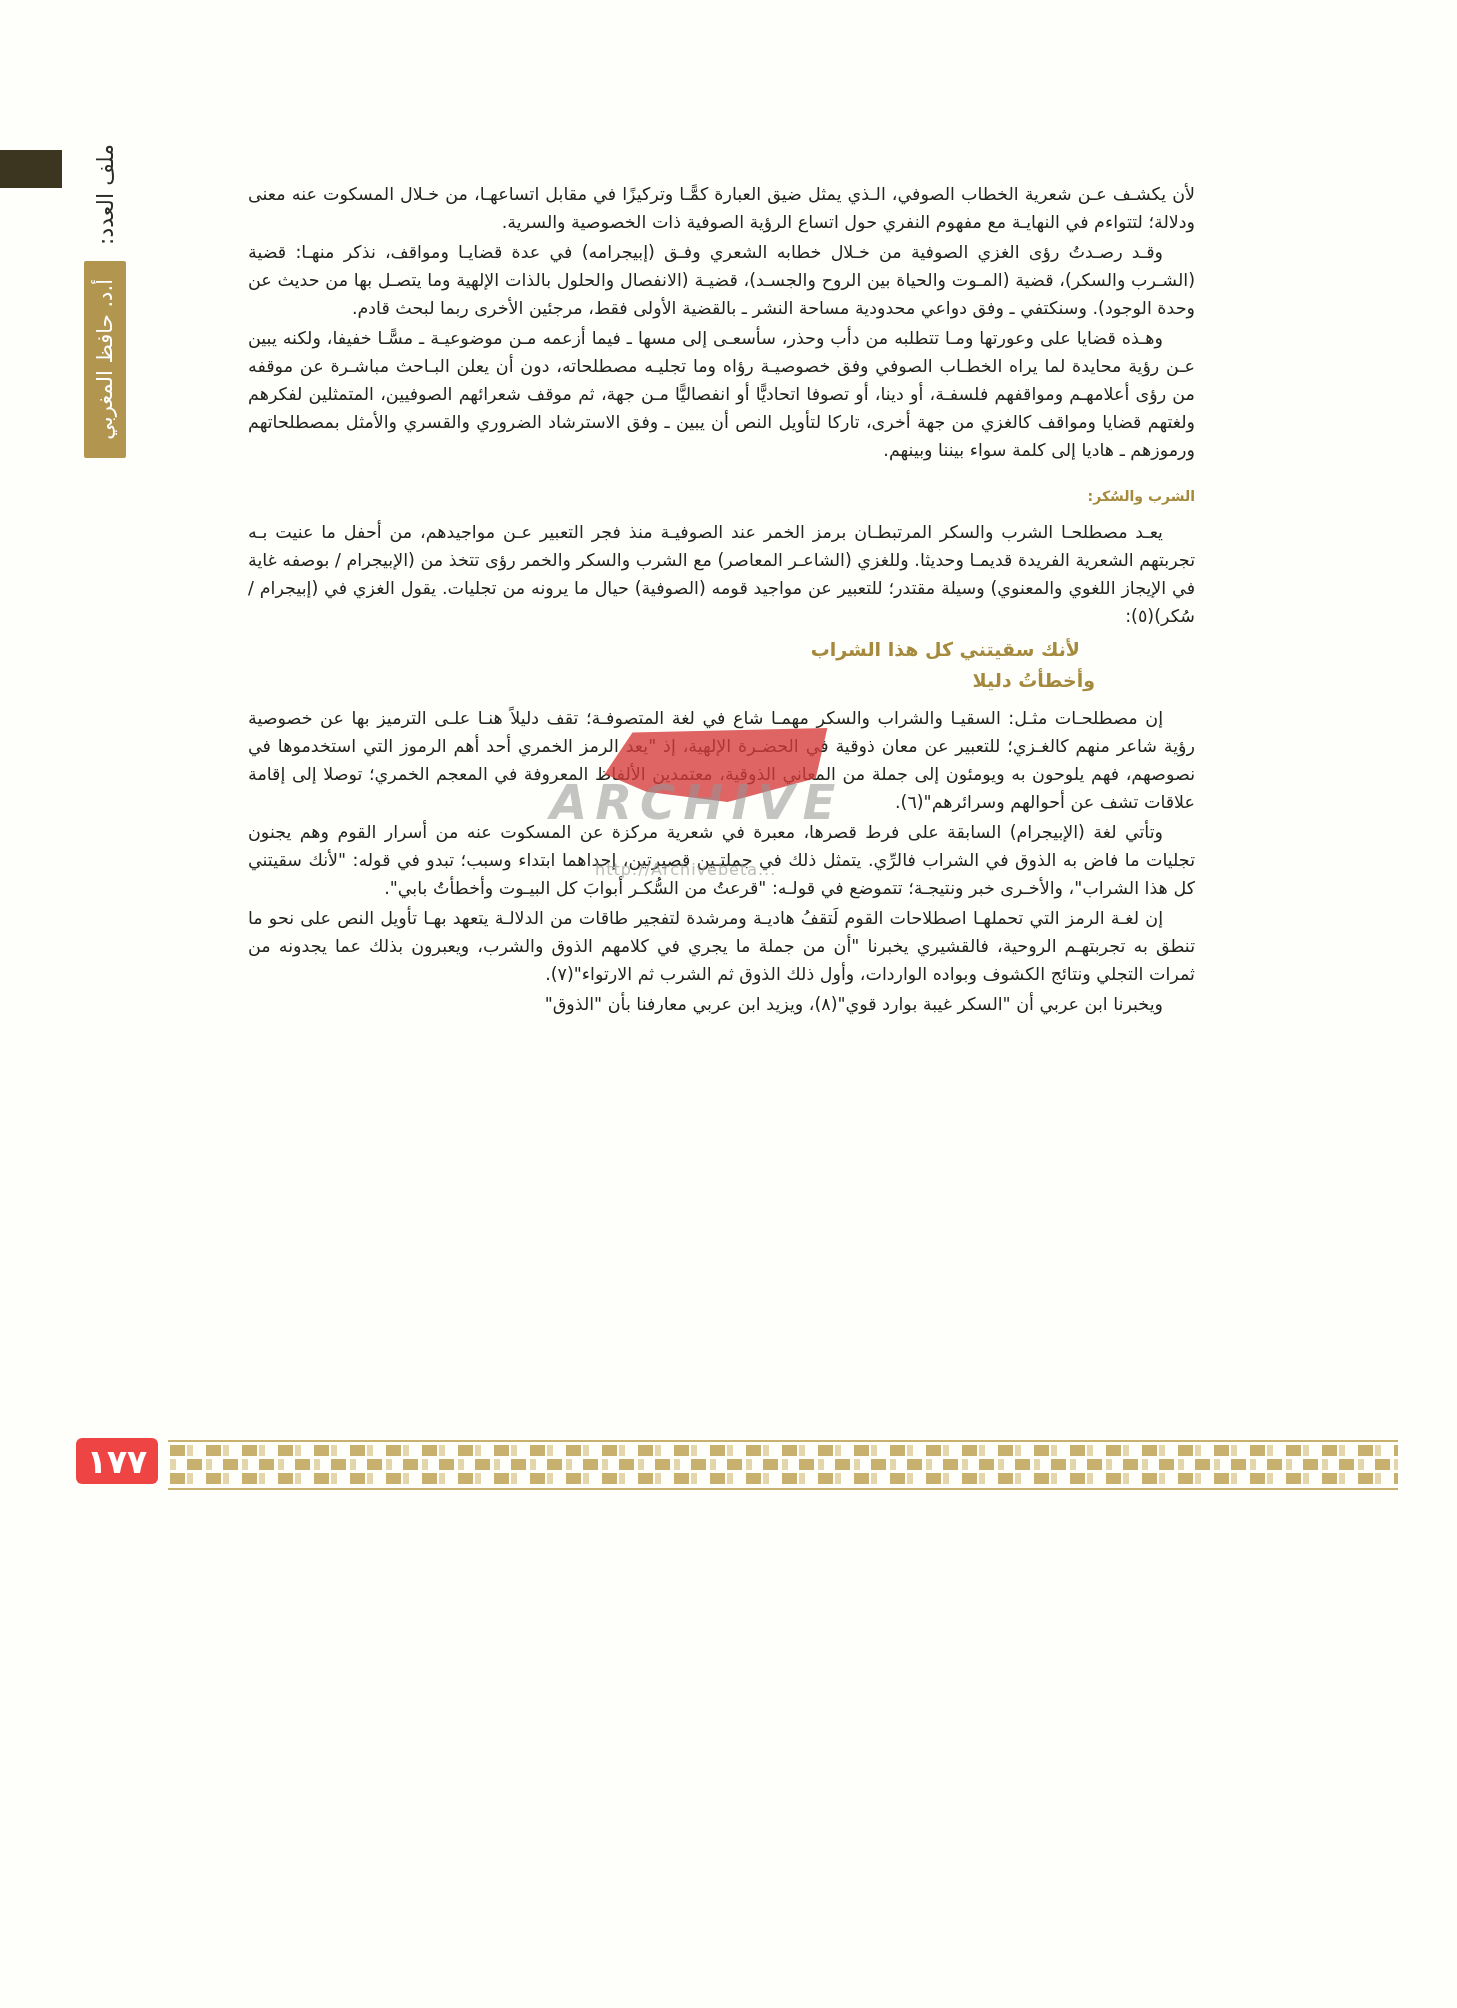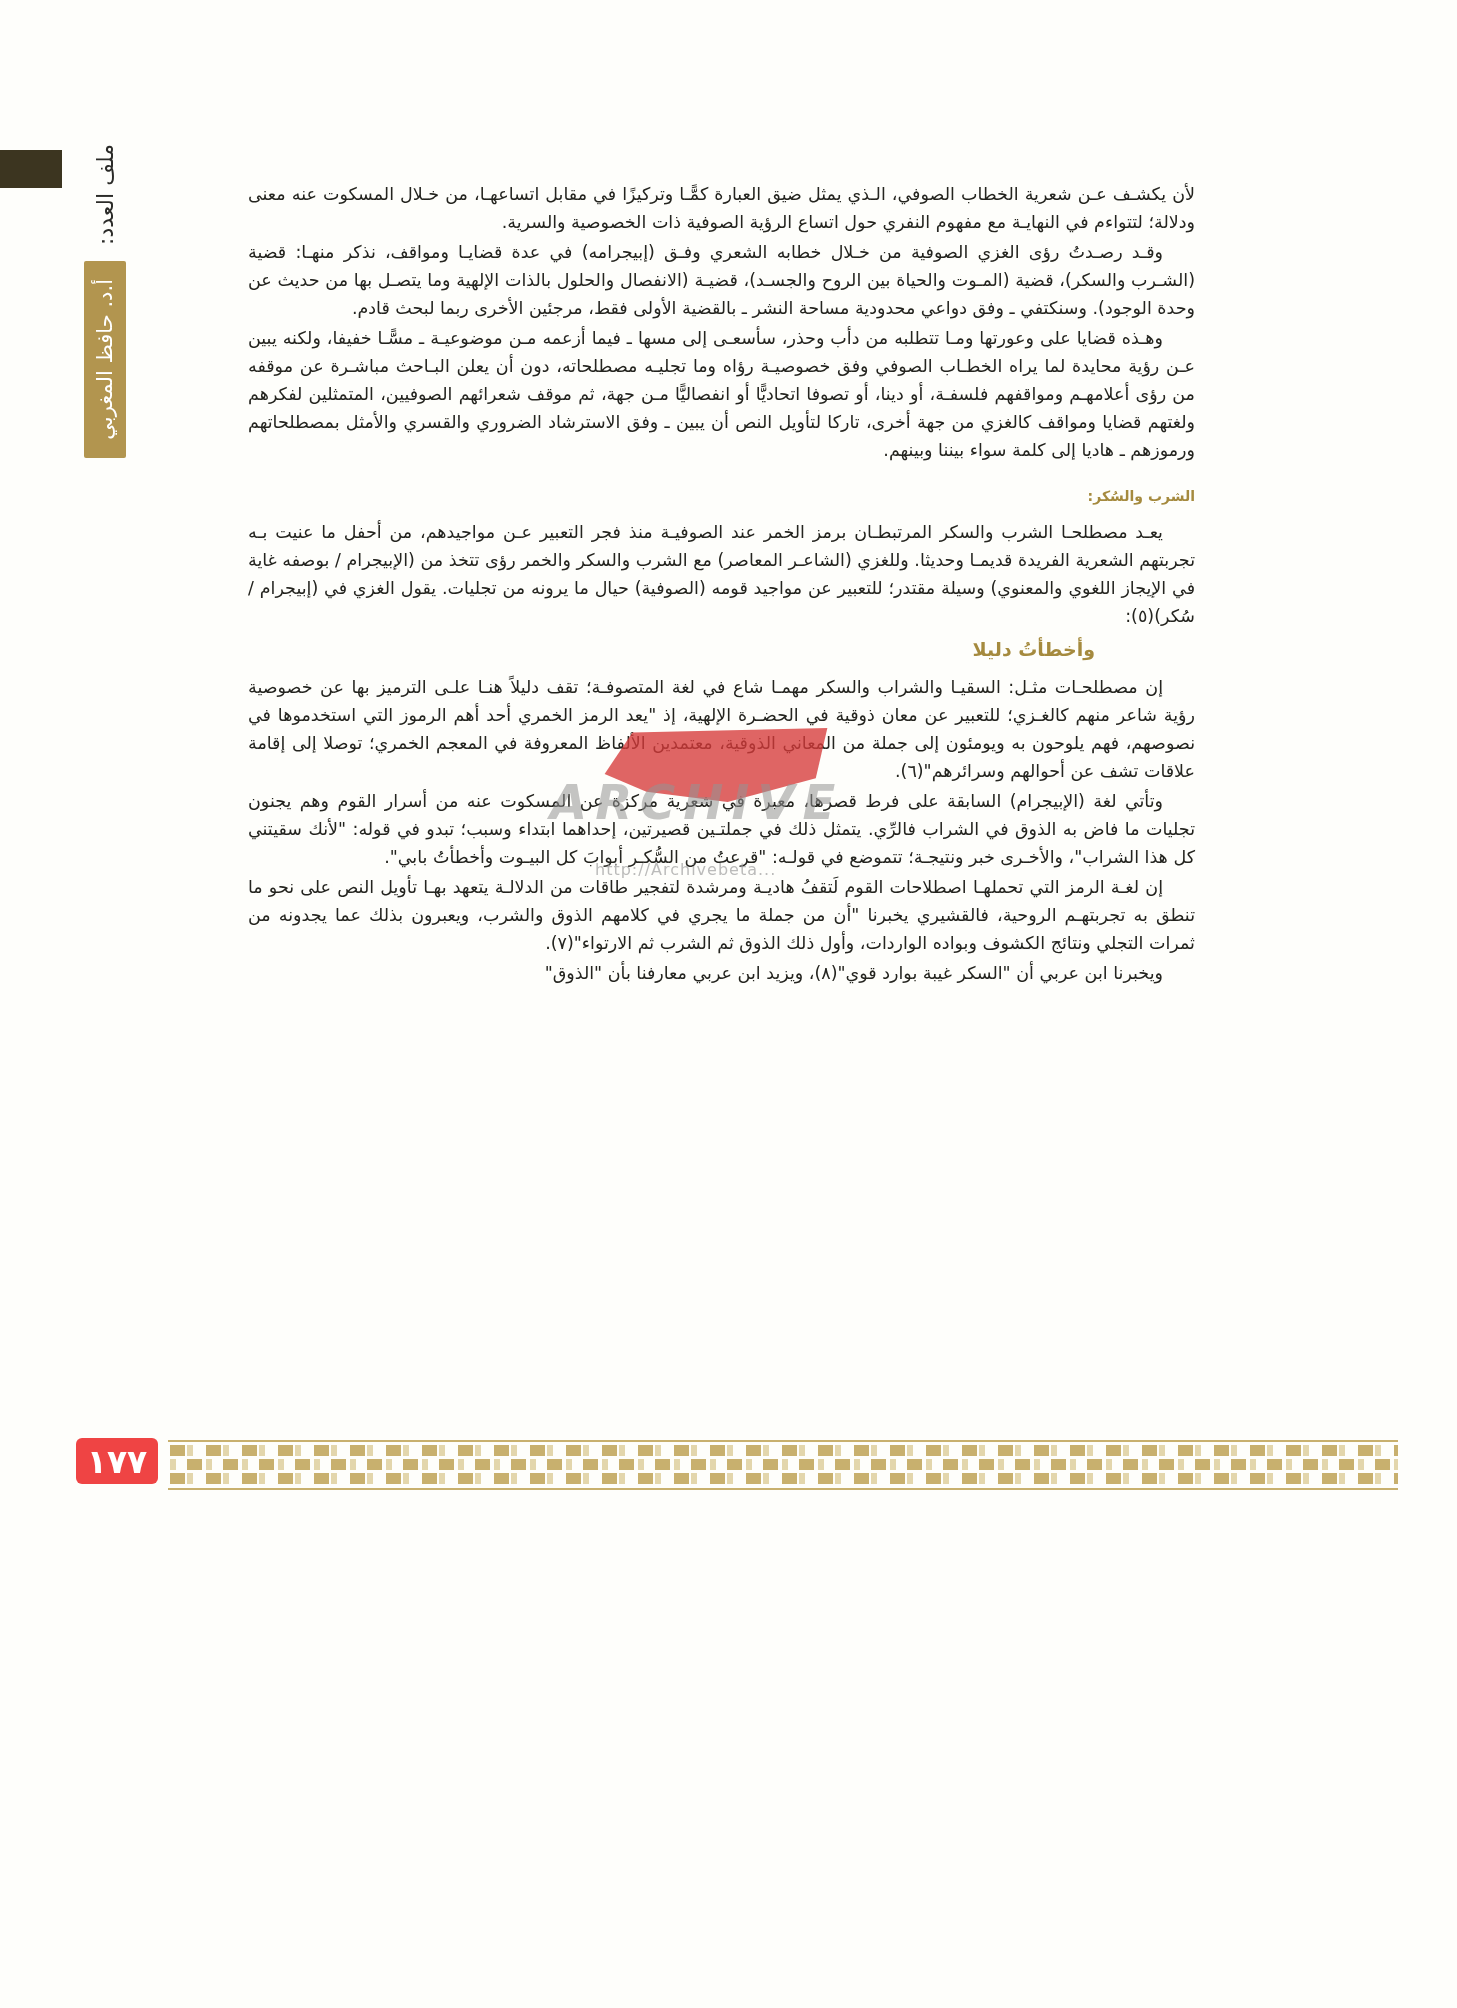--- a/index.html
+++ b/index.html
@@ -132,20 +132,21 @@
   <main class="content">
     <p class="noindent">لأن يكشـف عـن شعرية الخطاب الصوفي، الـذي يمثل ضيق العبارة كمًّـا وتركيزًا في مقابل اتساعهـا، من خـلال المسكوت عنه معنى ودلالة؛ لتتواءم في النهايـة مع مفهوم النفري حول اتساع الرؤية الصوفية ذات الخصوصية والسرية.</p>
     <p>وقـد رصـدتُ رؤى الغزي الصوفية من خـلال خطابه الشعري وفـق (إبيجرامه) في عدة قضايـا ومواقف، نذكر منهـا: قضية (الشـرب والسكر)، قضية (المـوت والحياة بين الروح والجسـد)، قضيـة (الانفصال والحلول بالذات الإلهية وما يتصـل بها من حديث عن وحدة الوجود). وسنكتفي ـ وفق دواعي محدودية مساحة النشر ـ بالقضية الأولى فقط، مرجئين الأخرى ربما لبحث قادم.</p>
     <p>وهـذه قضايا على وعورتها ومـا تتطلبه من دأب وحذر، سأسعـى إلى مسها ـ فيما أزعمه مـن موضوعيـة ـ مسًّـا خفيفا، ولكنه يبين عـن رؤية محايدة لما يراه الخطـاب الصوفي وفق خصوصيـة رؤاه وما تجليـه مصطلحاته، دون أن يعلن البـاحث مباشـرة عن موقفه من رؤى أعلامهـم ومواقفهم فلسفـة، أو دينا، أو تصوفا اتحاديًّا أو انفصاليًّا مـن جهة، ثم موقف شعرائهم الصوفيين، المتمثلين لفكرهم ولغتهم قضايا ومواقف كالغزي من جهة أخرى، تاركا لتأويل النص أن يبين ـ وفق الاسترشاد الضروري والقسري والأمثل بمصطلحاتهم ورموزهم ـ هاديا إلى كلمة سواء بيننا وبينهم.</p>
 
     <h2 class="section-heading">الشرب والسُكر:</h2>
 
     <p>يعـد مصطلحـا الشرب والسكر المرتبطـان برمز الخمر عند الصوفيـة منذ فجر التعبير عـن مواجيدهم، من أحفل ما عنيت بـه تجربتهم الشعرية الفريدة قديمـا وحديثا. وللغزي (الشاعـر المعاصر) مع الشرب والسكر والخمر رؤى تتخذ من (الإبيجرام / بوصفه غاية في الإيجاز اللغوي والمعنوي) وسيلة مقتدر؛ للتعبير عن مواجيد قومه (الصوفية) حيال ما يرونه من تجليات. يقول الغزي في (إبيجرام / سُكر)(٥):</p>
 
     <div class="poem">
+      <div class="poem-line l1">لأنك سقيتني كل هذا الشراب</div>
       <div class="poem-line l3">وأخطأتُ دليلا</div>
     </div>
 
     <p>إن مصطلحـات مثـل: السقيـا والشراب والسكر مهمـا شاع في لغة المتصوفـة؛ تقف دليلاً هنـا علـى الترميز بها عن خصوصية رؤية شاعر منهم كالغـزي؛ للتعبير عن معان ذوقية في الحضـرة الإلهية، إذ "يعد الرمز الخمري أحد أهم الرموز التي استخدموها في نصوصهم، فهم يلوحون به ويومئون إلى جملة من المعاني الذوقية، معتمدين الألفاظ المعروفة في المعجم الخمري؛ توصلا إلى إقامة علاقات تشف عن أحوالهم وسرائرهم"(٦).</p>
     <p>وتأتي لغة (الإبيجرام) السابقة على فرط قصرها، معبرة في شعرية مركزة عن المسكوت عنه من أسرار القوم وهم يجنون تجليات ما فاض به الذوق في الشراب فالرِّي. يتمثل ذلك في جملتـين قصيرتين، إحداهما ابتداء وسبب؛ تبدو في قوله: "لأنك سقيتني كل هذا الشراب"، والأخـرى خبر ونتيجـة؛ تتموضع في قولـه: "قرعتُ من السُّكـر أبوابَ كل البيـوت وأخطأتُ بابي".</p>
     <p>إن لغـة الرمز التي تحملهـا اصطلاحات القوم لَتقفُ هاديـة ومرشدة لتفجير طاقات من الدلالـة يتعهد بهـا تأويل النص على نحو ما تنطق به تجربتهـم الروحية، فالقشيري يخبرنا "أن من جملة ما يجري في كلامهم الذوق والشرب، ويعبرون بذلك عما يجدونه من ثمرات التجلي ونتائج الكشوف وبواده الواردات، وأول ذلك الذوق ثم الشرب ثم الارتواء"(٧).</p>
     <p>ويخبرنا ابن عربي أن "السكر غيبة بوارد قوي"(٨)، ويزيد ابن عربي معارفنا بأن "الذوق"</p>
   </main>
 
   <div class="watermark">

